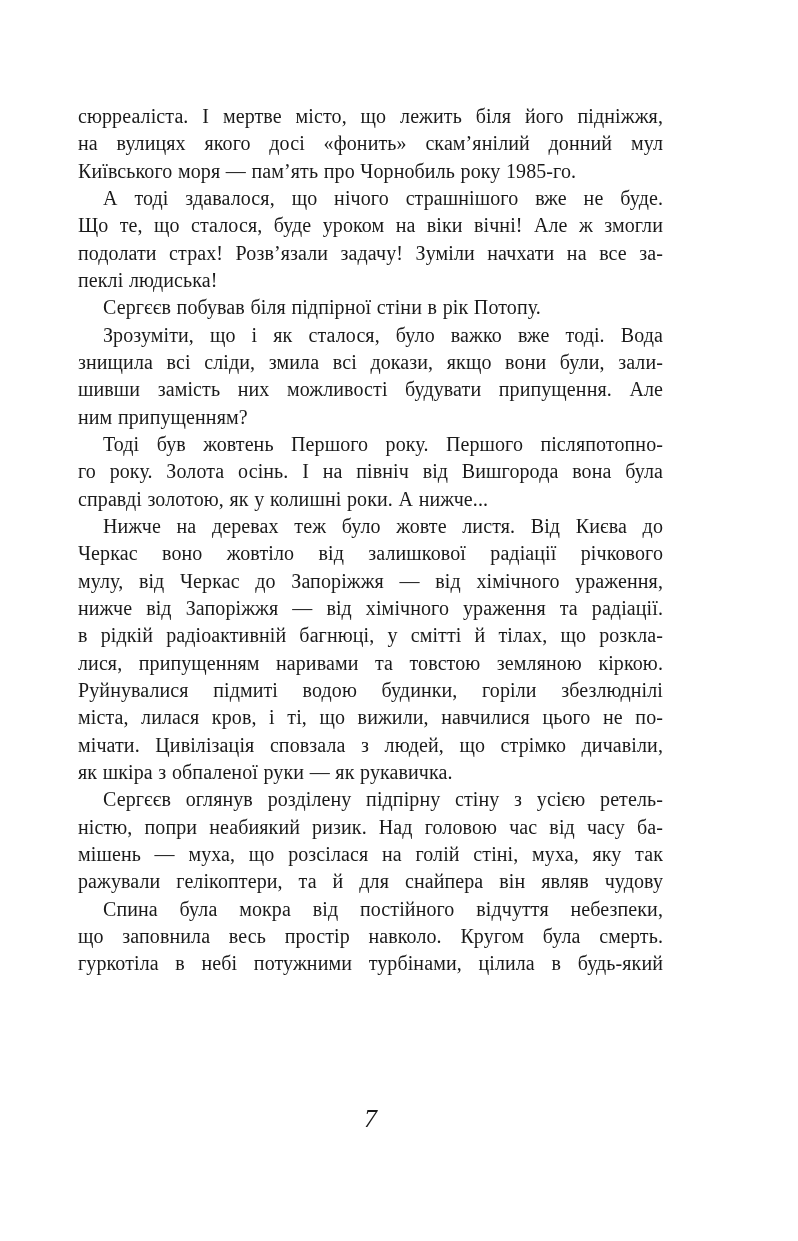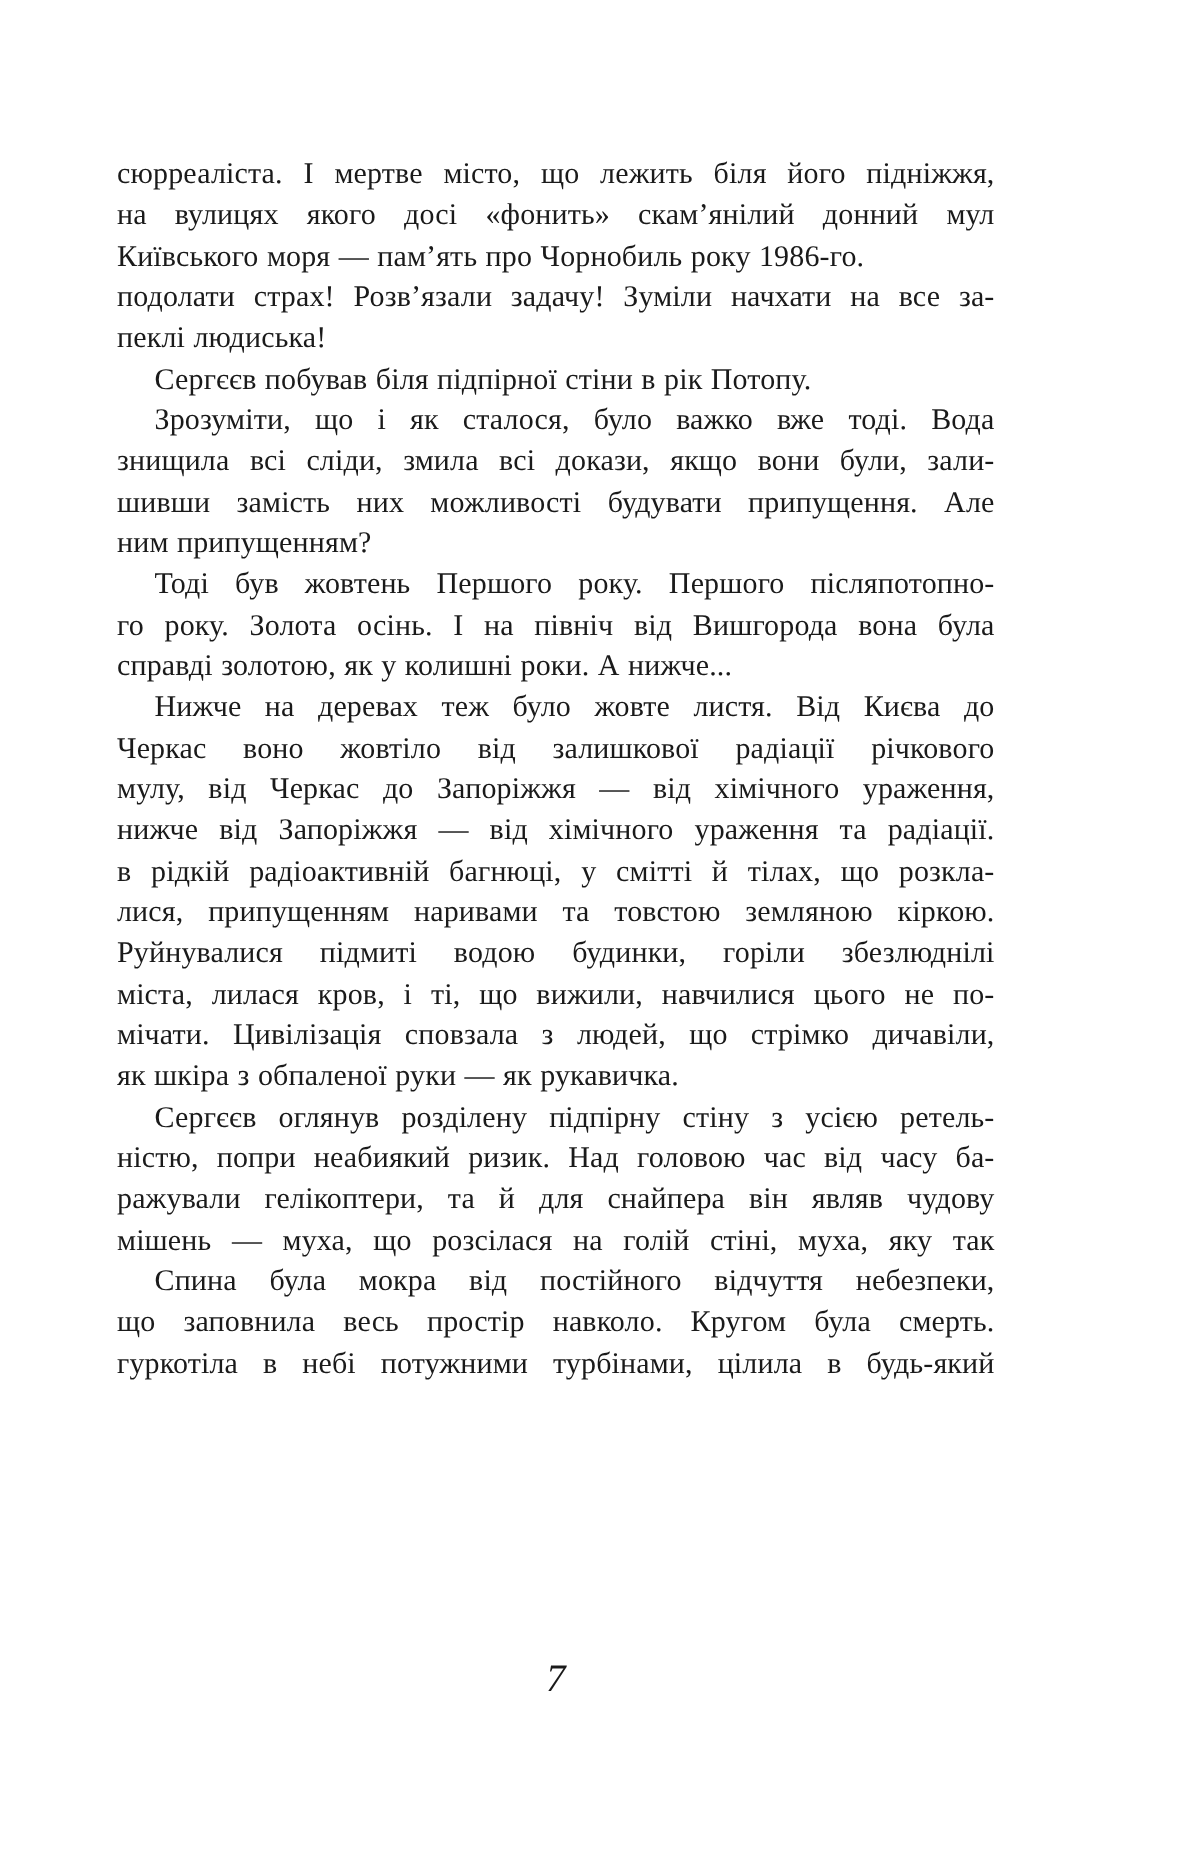--- a/index.html
+++ b/index.html
@@ -48,21 +48,23 @@
     color: #1a1a1a;
   }
 </style>
 </head>
 <body>
 
 <div class="page">
   <main class="text-block" id="text-block">
       <div class="line">сюрреаліста. І мертве місто, що лежить біля його підніжжя,</div>
       <div class="line">на вулицях якого досі «фонить» скам’янілий донний мул</div>
-      <div class="line para-end">Київського моря — пам’ять про Чорнобиль року 1986-го.</div>
+      <div class="line para-end">Київського моря — пам’ять про Чорнобиль року 1985-го.</div>
+      <div class="line indented">А тоді здавалося, що нічого страшнішого вже не буде.</div>
+      <div class="line">Що те, що сталося, буде уроком на віки вічні! Але ж змогли</div>
       <div class="line">подолати страх! Розв’язали задачу! Зуміли начхати на все за-</div>
       <div class="line para-end">пеклі людиська!</div>
       <div class="line indented para-end">Сергєєв побував біля підпірної стіни в рік Потопу.</div>
       <div class="line indented">Зрозуміти, що і як сталося, було важко вже тоді. Вода</div>
       <div class="line">знищила всі сліди, змила всі докази, якщо вони були, зали-</div>
       <div class="line">шивши замість них можливості будувати припущення. Але</div>
       <div class="line para-end">ним припущенням?</div>
       <div class="line indented">Тоді був жовтень Першого року. Першого післяпотопно-</div>
       <div class="line">го року. Золота осінь. І на північ від Вишгорода вона була</div>
       <div class="line para-end">справді золотою, як у колишні роки. А нижче...</div>
@@ -71,20 +73,20 @@
       <div class="line">мулу, від Черкас до Запоріжжя — від хімічного ураження,</div>
       <div class="line">нижче від Запоріжжя — від хімічного ураження та радіації.</div>
       <div class="line">в рідкій радіоактивній багнюці, у смітті й тілах, що розкла-</div>
       <div class="line">лися, припущенням наривами та товстою земляною кіркою.</div>
       <div class="line">Руйнувалися підмиті водою будинки, горіли збезлюднілі</div>
       <div class="line">міста, лилася кров, і ті, що вижили, навчилися цього не по-</div>
       <div class="line">мічати. Цивілізація сповзала з людей, що стрімко дичавіли,</div>
       <div class="line para-end">як шкіра з обпаленої руки — як рукавичка.</div>
       <div class="line indented">Сергєєв оглянув розділену підпірну стіну з усією ретель-</div>
       <div class="line">ністю, попри неабиякий ризик. Над головою час від часу ба-</div>
+      <div class="line">мішень — муха, що розсілася на голій стіні, муха, яку так</div>
       <div class="line">ражували гелікоптери, та й для снайпера він являв чудову</div>
-      <div class="line">мішень — муха, що розсілася на голій стіні, муха, яку так</div>
       <div class="line indented">Спина була мокра від постійного відчуття небезпеки,</div>
       <div class="line">що заповнила весь простір навколо. Кругом була смерть.</div>
       <div class="line">гуркотіла в небі потужними турбінами, цілила в будь-який</div>
     </main>
   <footer class="folio">7</footer>
 </div>
 
 </body></html>

